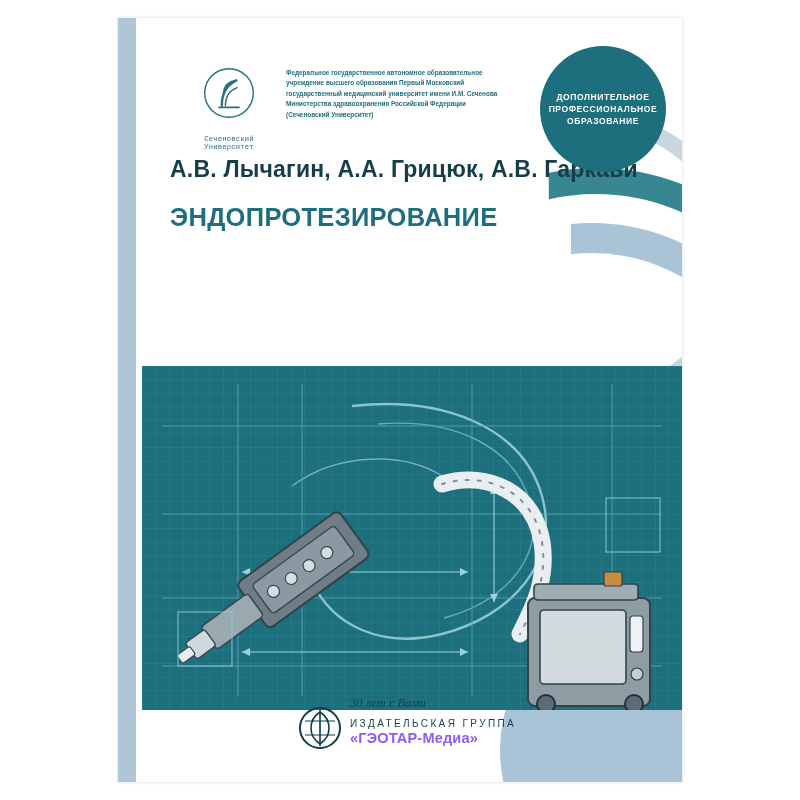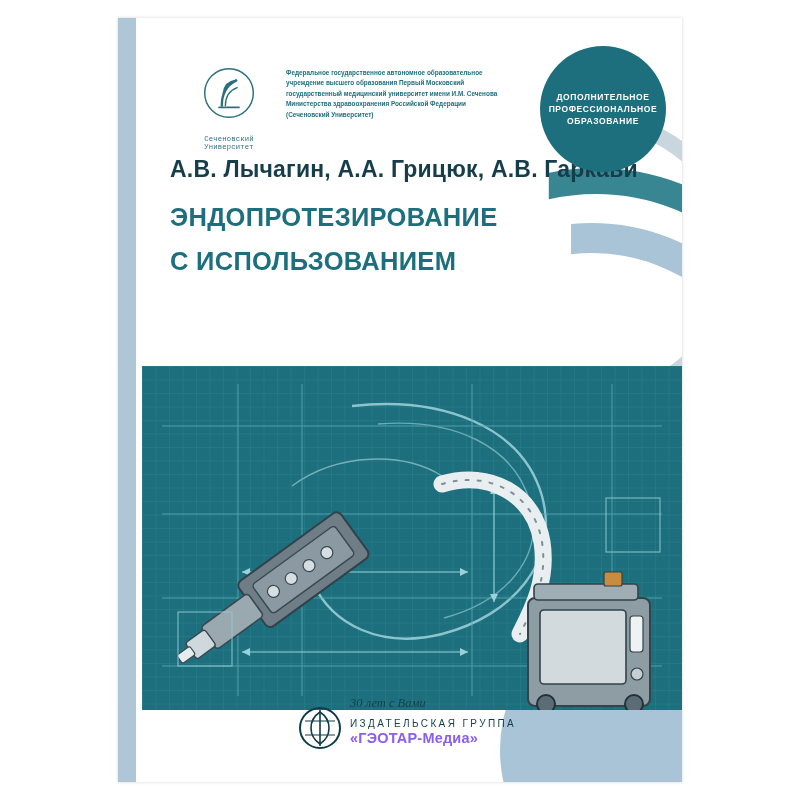--- a/index.html
+++ b/index.html
@@ -281,21 +281,20 @@
       <div>учреждение высшего образования Первый Московский</div>
       <div>государственный медицинский университет имени И.М. Сеченова</div>
       <div>Министерства здравоохранения Российской Федерации</div>
       <div>(Сеченовский Университет)</div>
     </div>
 
     <div class="authors">А.В. Лычагин, А.А. Грицюк, А.В. Гаркави</div>
 
     <div class="title">
       <div class="line">Эндопротезирование</div>
-      <div class="line">с использованием</div>
     </div>
 
     <div class="illus">
       <svg viewBox="0 0 540 344" width="540" height="344" aria-hidden="true">
         <defs>
           <pattern id="gridSmall" width="13.5" height="13.5" patternUnits="userSpaceOnUse">
             <path d="M13.5 0 L0 0 0 13.5" fill="none" stroke="#2f8694" stroke-width="0.7"></path>
           </pattern>
         </defs>
         <rect x="0" y="0" width="540" height="344" fill="#1d6f7d"></rect>

